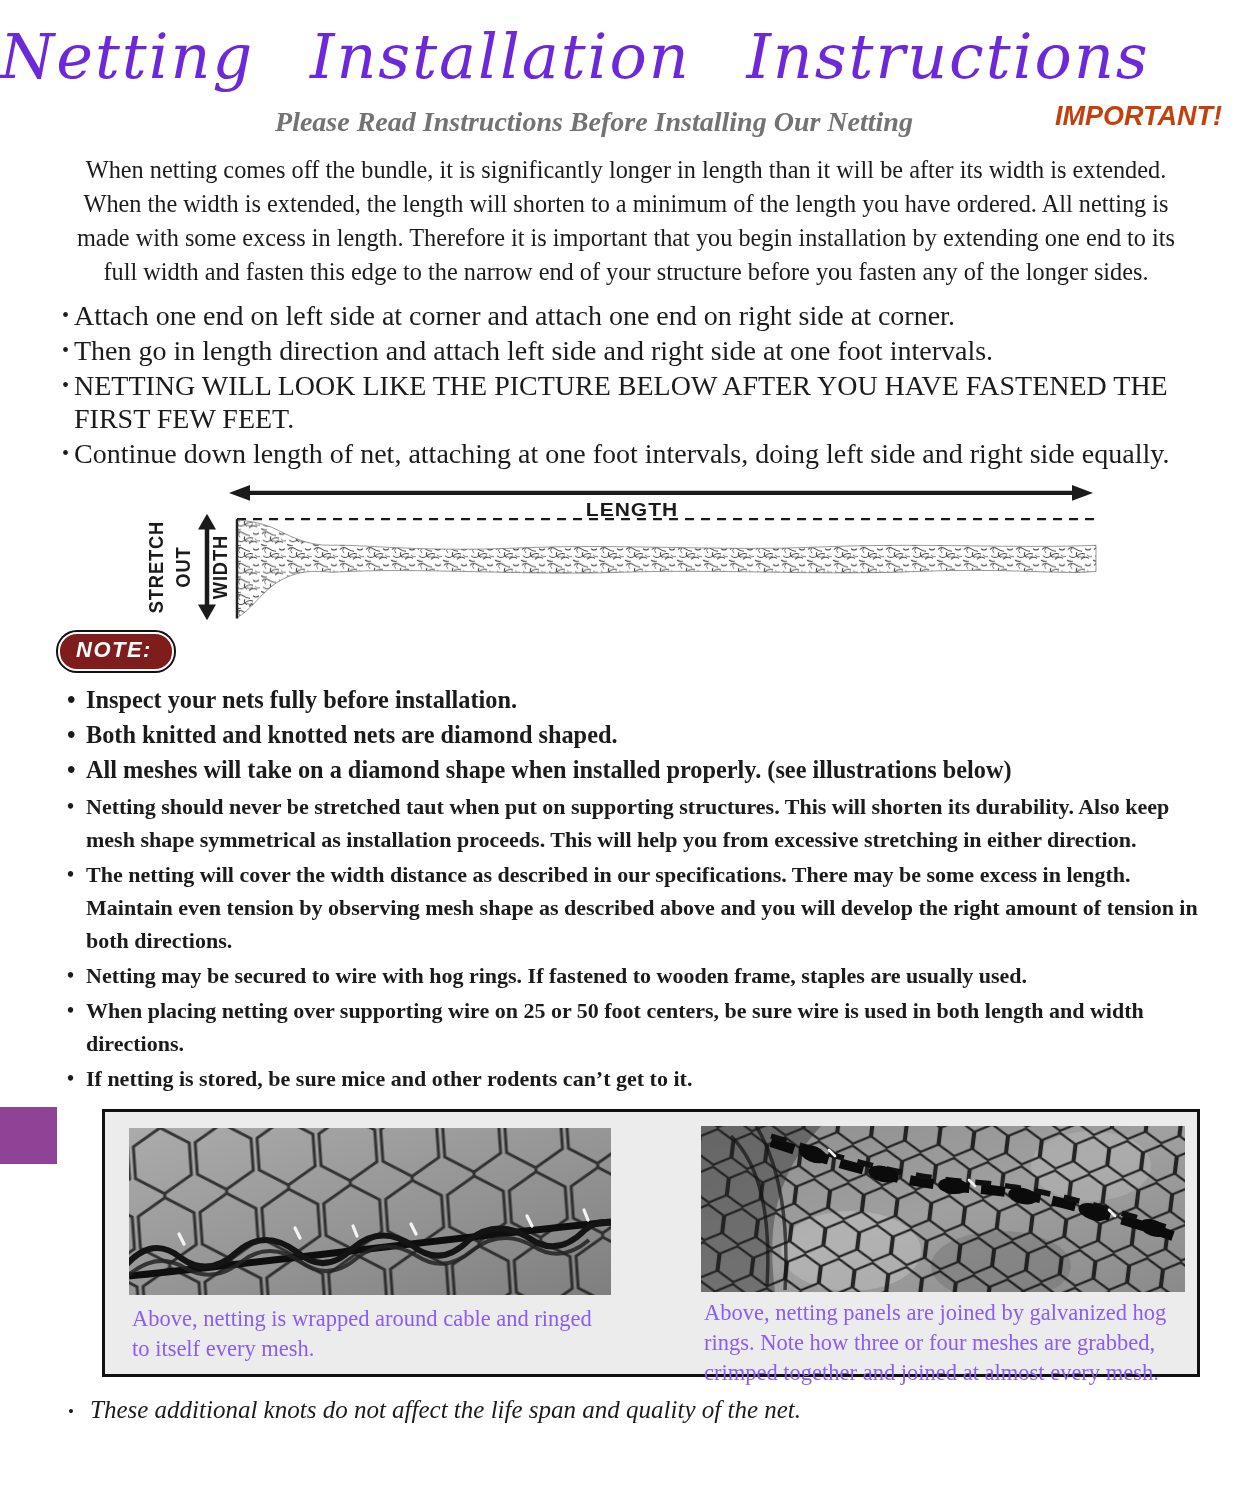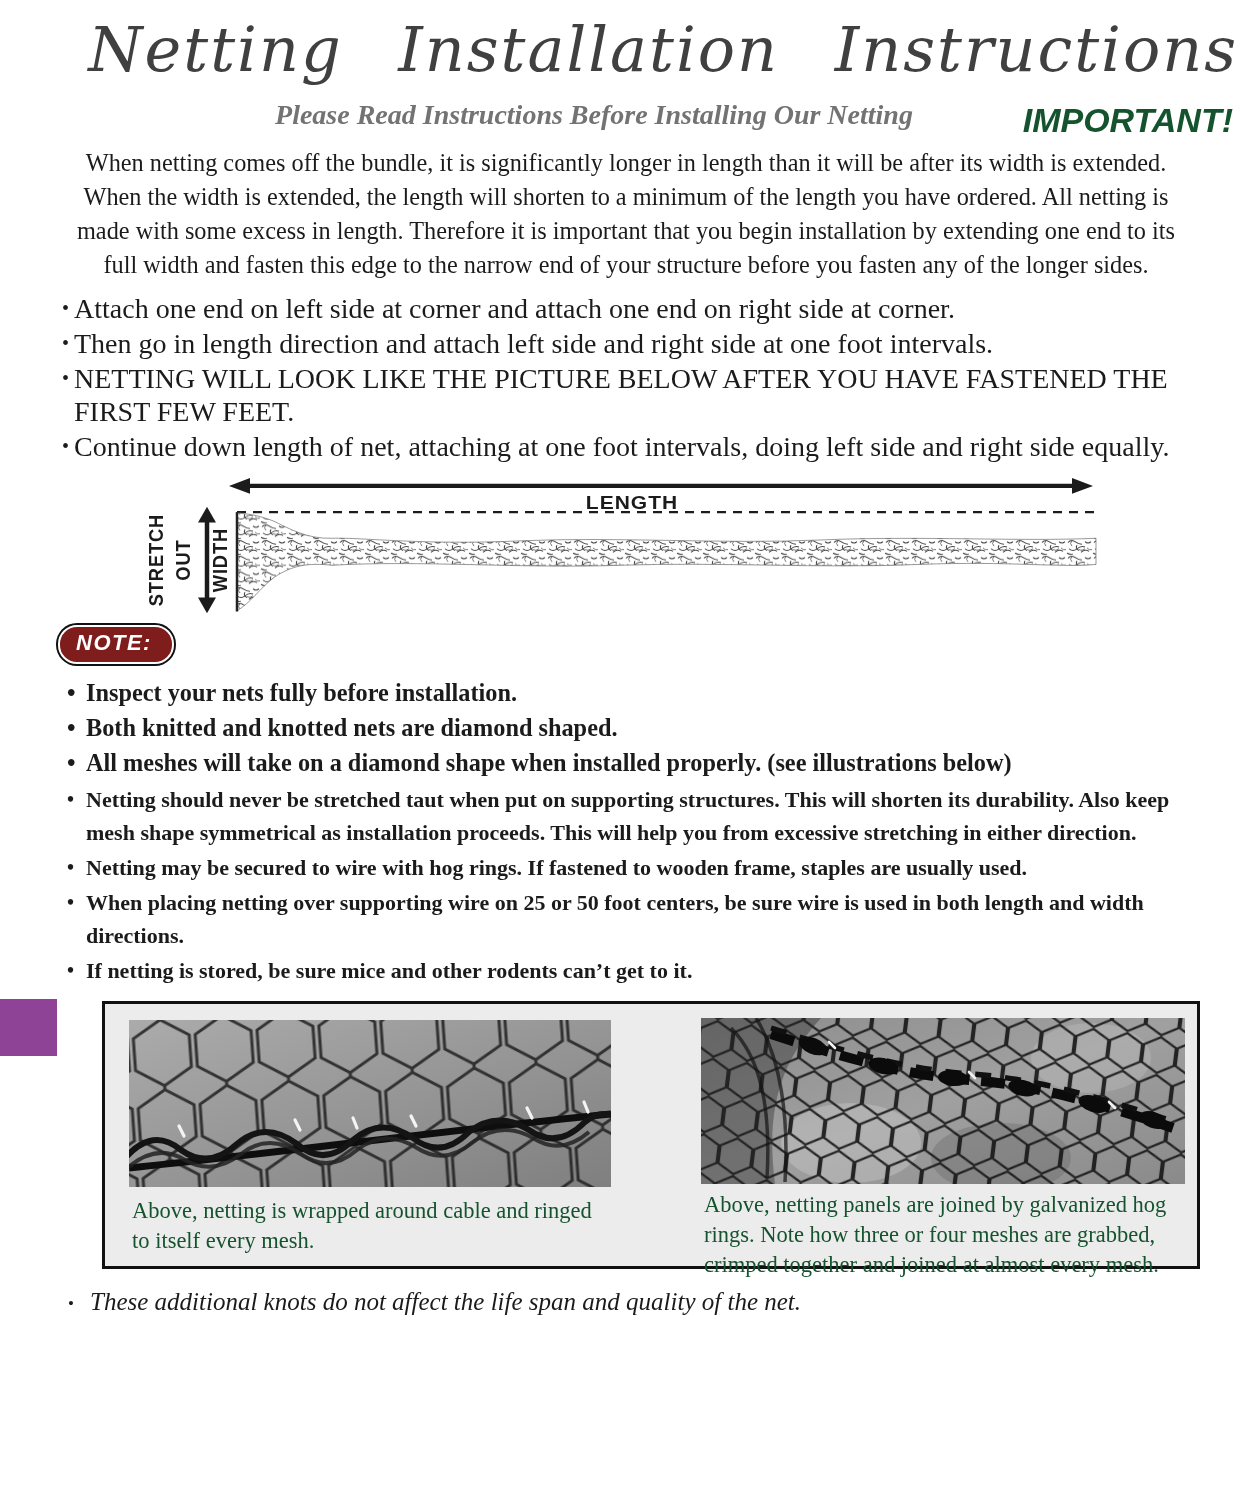--- a/index.html
+++ b/index.html
@@ -1,25 +1,25 @@
 <!DOCTYPE html>
 <html><head>
 <meta charset="utf-8">
 <style>
   html,body{margin:0;padding:0;background:#fff;}
   .page{position:relative;width:1238px;height:1500px;background:#ffffff;overflow:hidden;
         font-family:"Liberation Serif",serif;color:#1b1b1b;}
   
-  .title{margin:0;padding-top:4px;text-align:right;
+  .title{margin:0;padding-top:11px;text-align:left;
          font-family:"DejaVu Serif",serif;font-style:italic;font-weight:400;
-         font-size:62px;line-height:92px;letter-spacing:2px;word-spacing:34px;color:#404040;
+         font-size:62px;line-height:92px;letter-spacing:2px;word-spacing:34px;color:#6d28d9;
          white-space:nowrap;}
-  .important{position:absolute;top:101px;right:5px;
+  .important{position:absolute;top:101px;right:16px;
              font-family:"Liberation Sans",sans-serif;font-weight:bold;font-style:italic;
-             font-size:34px;letter-spacing:0px;color:#14532d;}
+             font-size:27px;letter-spacing:0px;color:#c2410c;}
   .subtitle{margin:2px 240px 3px 190px;text-align:center;
             font-weight:bold;font-style:italic;font-size:28px;line-height:34px;color:#737373;}
   
   .intro{margin:14px 48px 0 62px;font-size:24.3px;line-height:34px;text-align:center;}
   
   ul{list-style:none;margin:0;padding:0;}
   ul.steps{margin:10px 40px 0 62px;}
   ul.steps li{position:relative;padding-left:12px;font-size:28px;line-height:33px;margin-bottom:2px;}
   ul.steps li::before{content:"\2022";position:absolute;left:0;top:0;font-size:20px;}
   
@@ -38,21 +38,21 @@
   ul.note-reg li::before{content:"\2022";position:absolute;left:5px;top:0;font-size:20px;}
   
   .photo-wrap{position:relative;margin-top:14px;}
   .accent-block{position:absolute;left:0;top:-2px;width:57px;height:57px;background:#8e4397;}
   .photo-panel{position:relative;margin-left:102px;width:1098px;height:268px;
                background:#ececec;border:3px solid #111;box-sizing:border-box;}
   .photo{position:absolute;overflow:hidden;}
   .photo svg{display:block;width:100%;height:100%;}
   .photo-left{left:24px;top:16px;width:482px;height:167px;}
   .photo-right{left:596px;top:14px;width:484px;height:166px;}
-  .caption{position:absolute;font-size:22.5px;line-height:30px;color:#14532d;}
+  .caption{position:absolute;font-size:22.5px;line-height:30px;color:#8b5cf6;}
   .cap-left{left:27px;top:192px;width:480px;}
   .cap-right{left:599px;top:186px;width:488px;}
   
   ul.footer{margin:16px 60px 0 62px;font-style:italic;}
   ul.footer li{position:relative;padding-left:28px;font-size:25px;line-height:34px;margin-bottom:8px;}
   ul.footer li::before{content:"\2022";position:absolute;left:6px;top:2px;font-size:17px;font-style:normal;}
 </style>
 </head>
 <body>
 
@@ -107,20 +107,21 @@
   <div class="note-badge">NOTE:</div>
 
   <ul class="note-bold">
     <li>Inspect your nets fully before installation.</li>
     <li>Both knitted and knotted nets are diamond shaped.</li>
     <li>All meshes will take on a diamond shape when installed properly. (see illustrations below)</li>
   </ul>
 
   <ul class="note-reg">
     <li>Netting should never be stretched taut when put on supporting structures. This will shorten its durability. Also keep mesh shape symmetrical as installation proceeds. This will help you from excessive stretching in either direction.</li>
+    <li>The netting will cover the width distance as described in our specifications. There may be some excess in length. Maintain even tension by observing mesh shape as described above and you will develop the right amount of tension in both directions.</li>
     <li>Netting may be secured to wire with hog rings. If fastened to wooden frame, staples are usually used.</li>
     <li>When placing netting over supporting wire on 25 or 50 foot centers, be sure wire is used in both length and width directions.</li>
     <li>If netting is stored, be sure mice and other rodents can’t get to it.</li>
   </ul>
 
   <div class="photo-wrap">
     <div class="accent-block"></div>
     <div class="photo-panel">
 
       <div class="photo photo-left">

